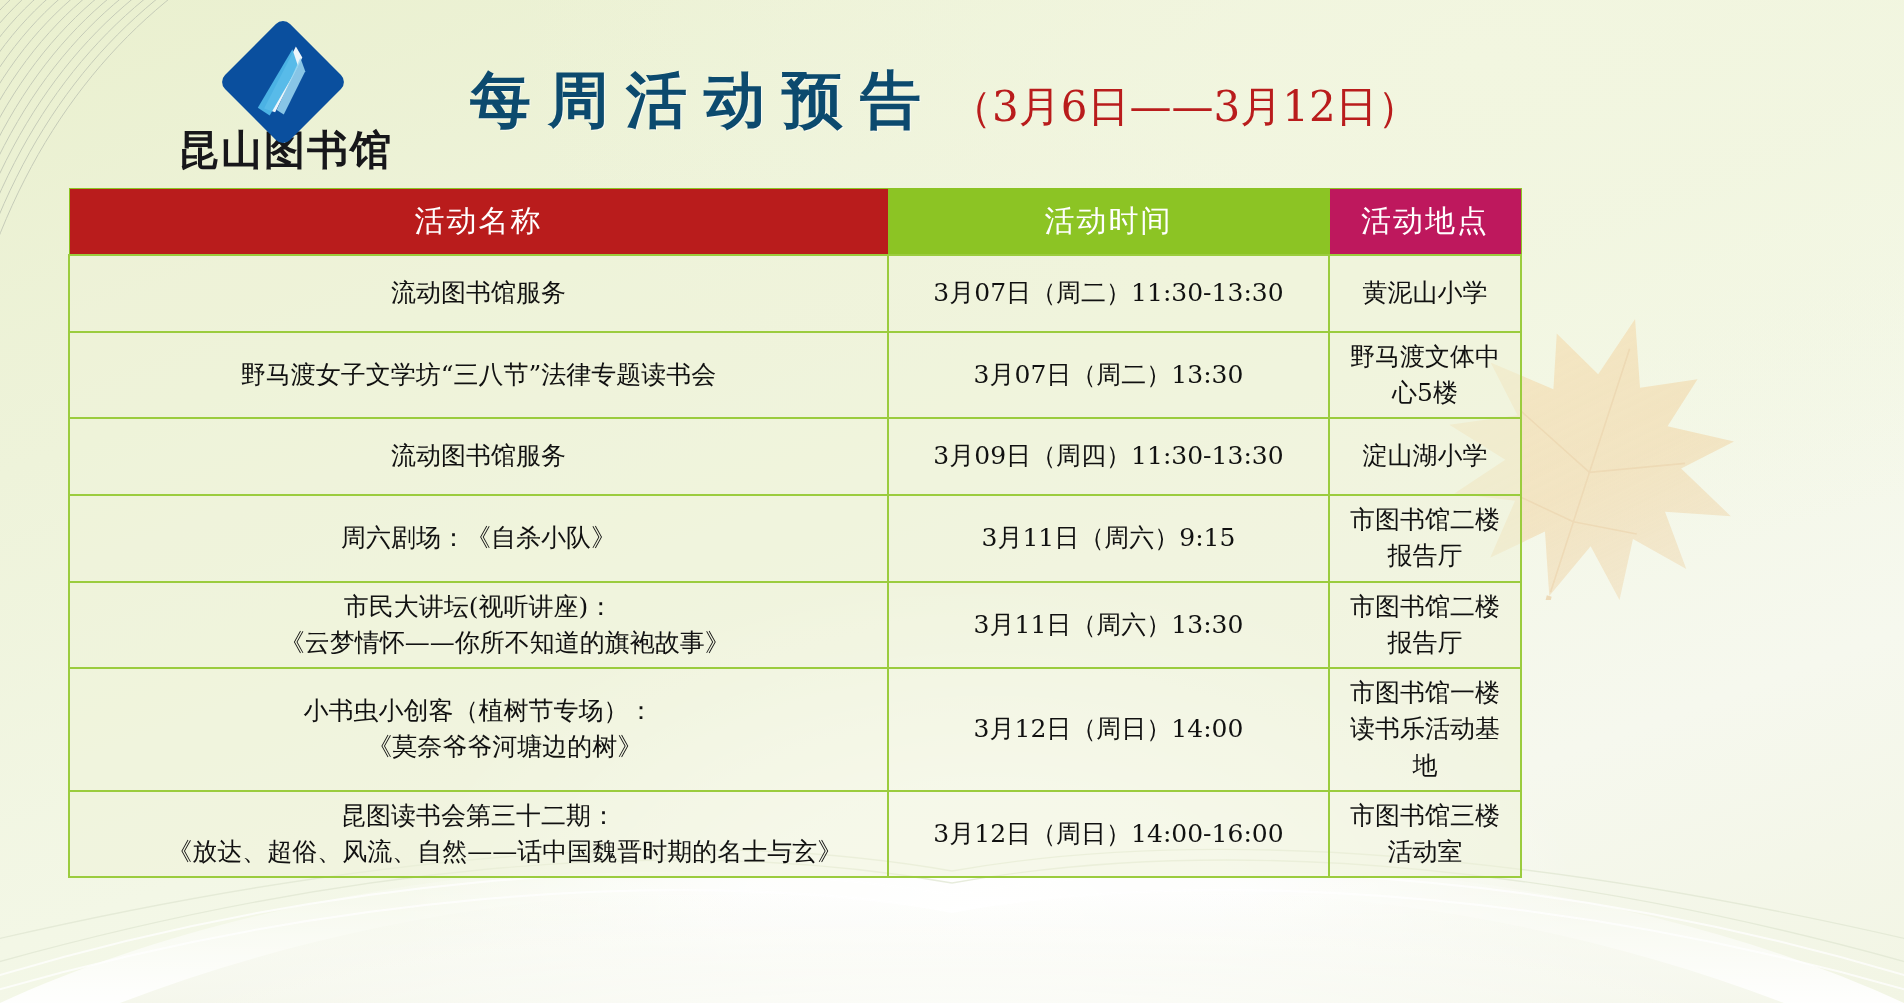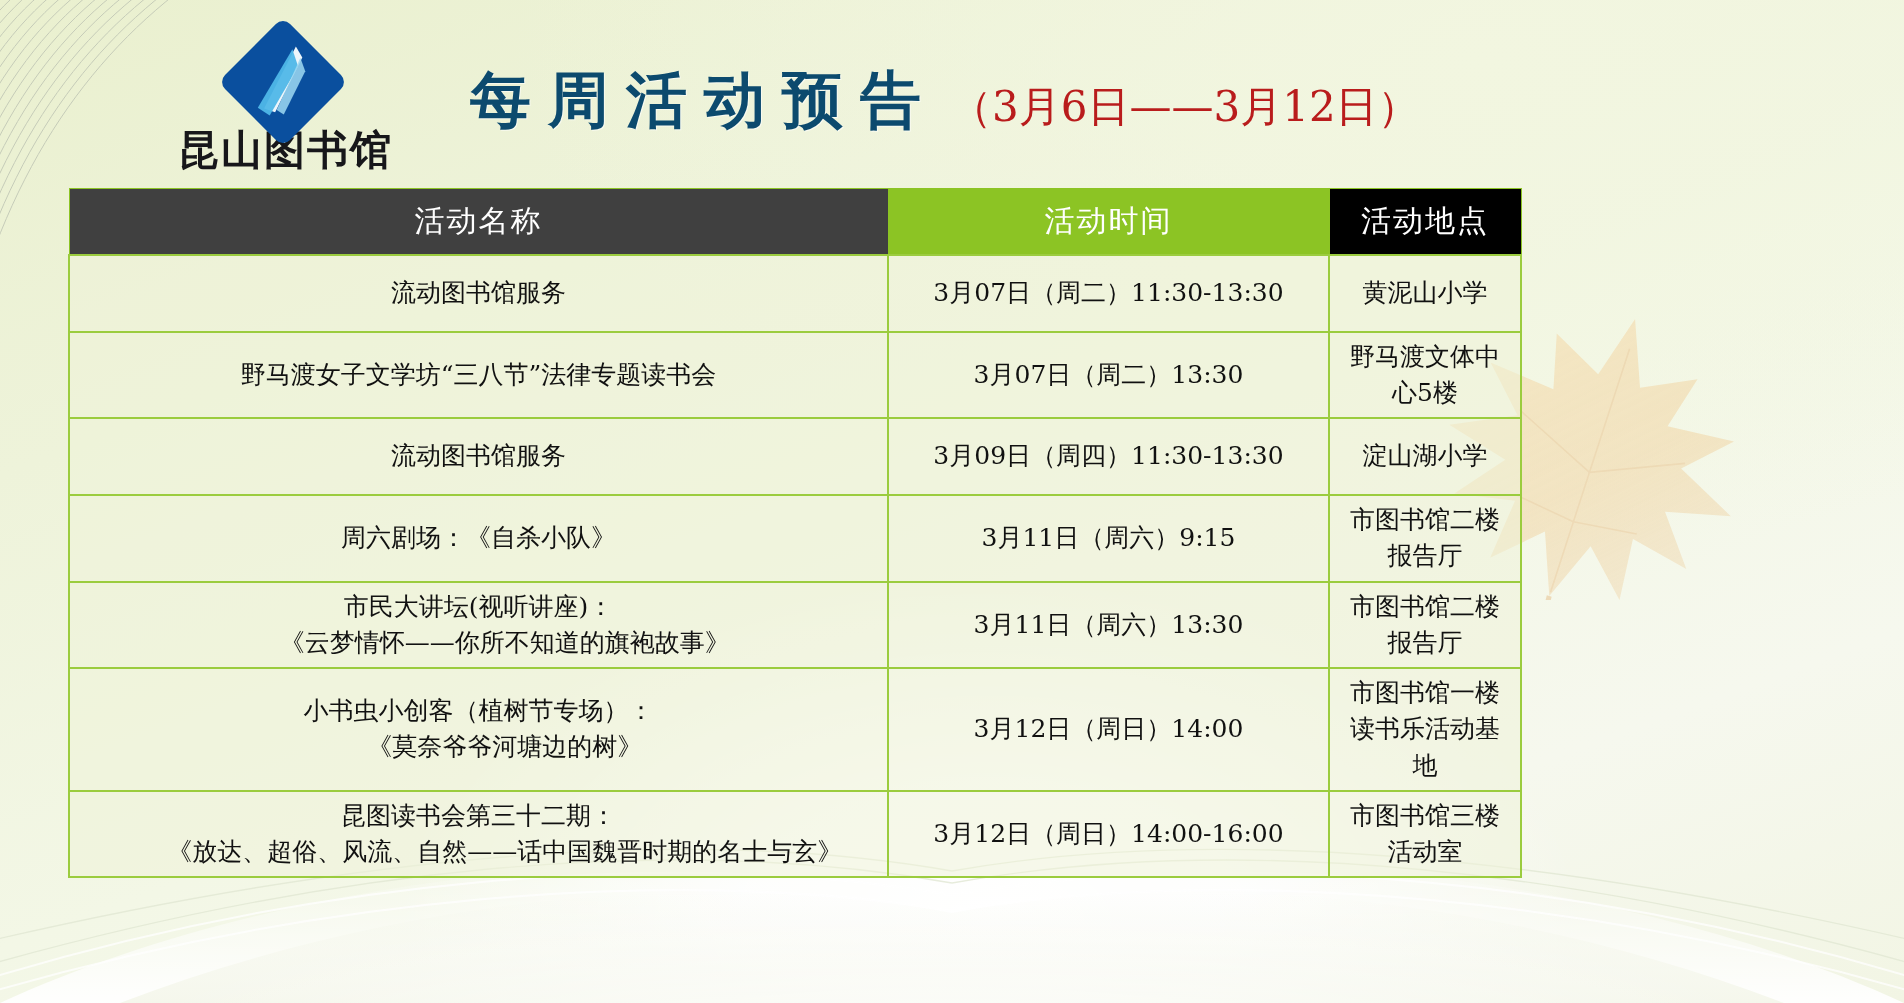--- a/index.html
+++ b/index.html
@@ -223,23 +223,23 @@
 </div>
 
 <table id="schedule-table">
   <colgroup>
     <col class="c-name">
       <col class="c-time">
       <col class="c-place">
   </colgroup>
   <thead>
     <tr>
-      <th style="background: #404040; border-color: rgb(140, 196, 36);"><span class="hdr-name">活动名称</span></th>
+      <th style="background: #b91c1c; border-color: rgb(140, 196, 36);"><span class="hdr-name">活动名称</span></th>
       <th style="background: rgb(140, 196, 36); border-color: rgb(140, 196, 36);"><span class="hdr-time">活动时间</span></th>
-      <th style="background: #000000; border-color: rgb(140, 196, 36);"><span class="hdr-place">活动地点</span></th>
+      <th style="background: #be185d; border-color: rgb(140, 196, 36);"><span class="hdr-place">活动地点</span></th>
     </tr>
   </thead>
   <tbody id="table-body">
     <tr class="tall">
       <td class="cell-name" style="border-color: rgb(155, 204, 62);"><span>流动图书馆服务</span></td>
       <td class="cell-time" style="border-color: rgb(155, 204, 62);"><span>3月07日（周二）11:30-13:30</span></td>
       <td class="cell-place" style="border-color: rgb(155, 204, 62);"><span>黄泥山小学</span></td>
     </tr>
     <tr class="tall">
       <td class="cell-name" style="border-color: rgb(155, 204, 62);"><span>野马渡女子文学坊“三八节”法律专题读书会</span></td>

